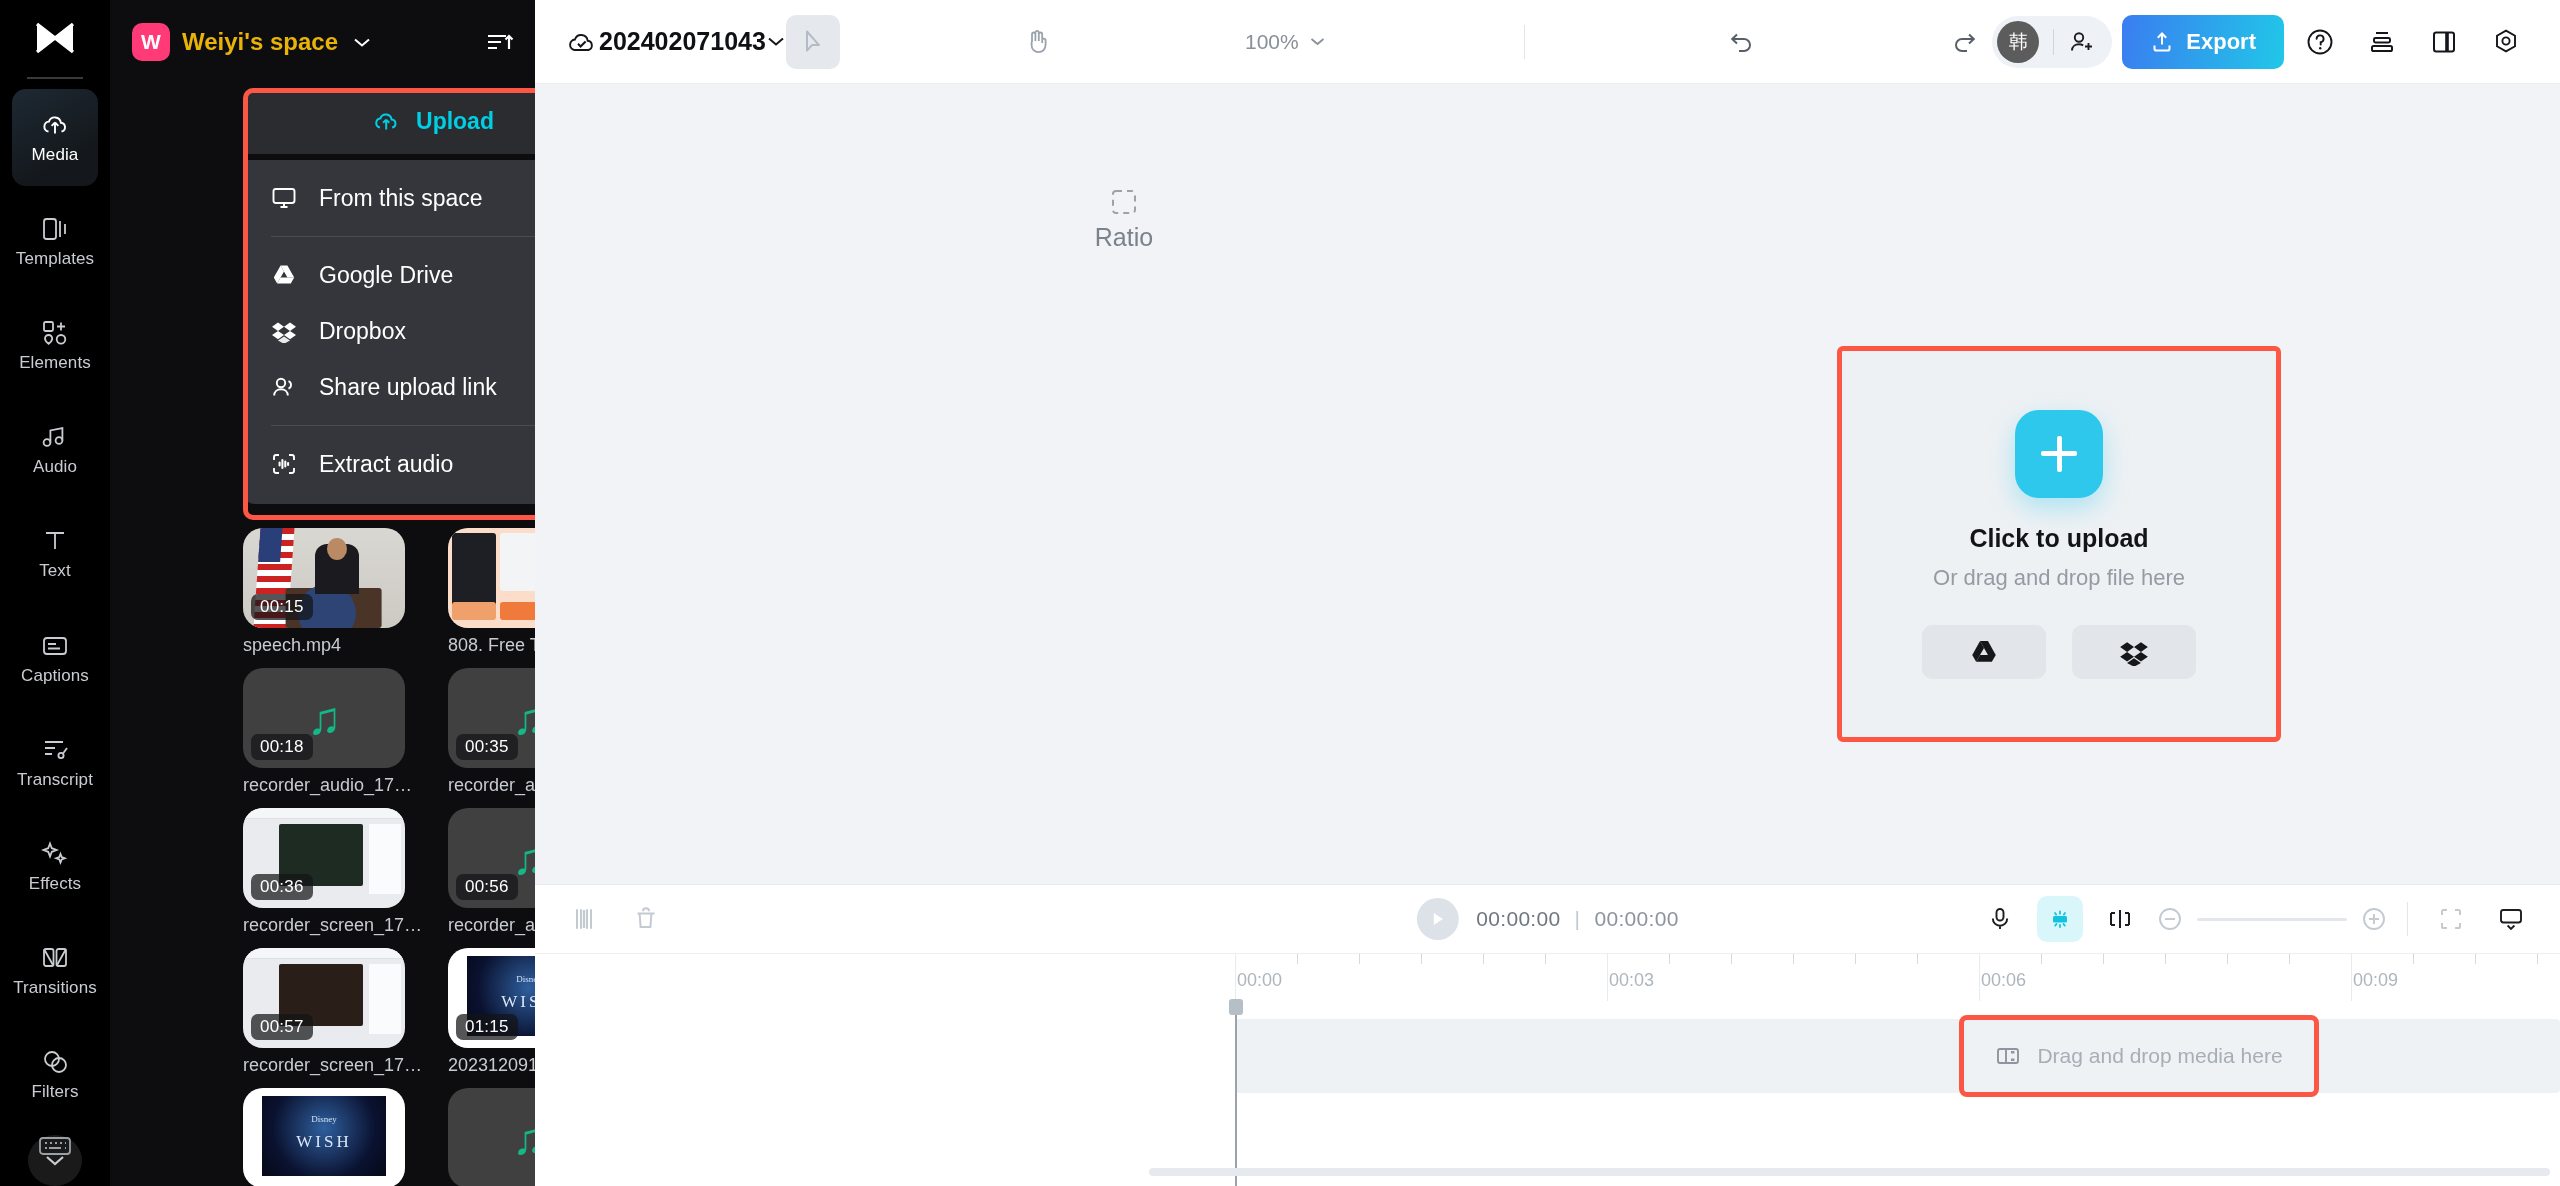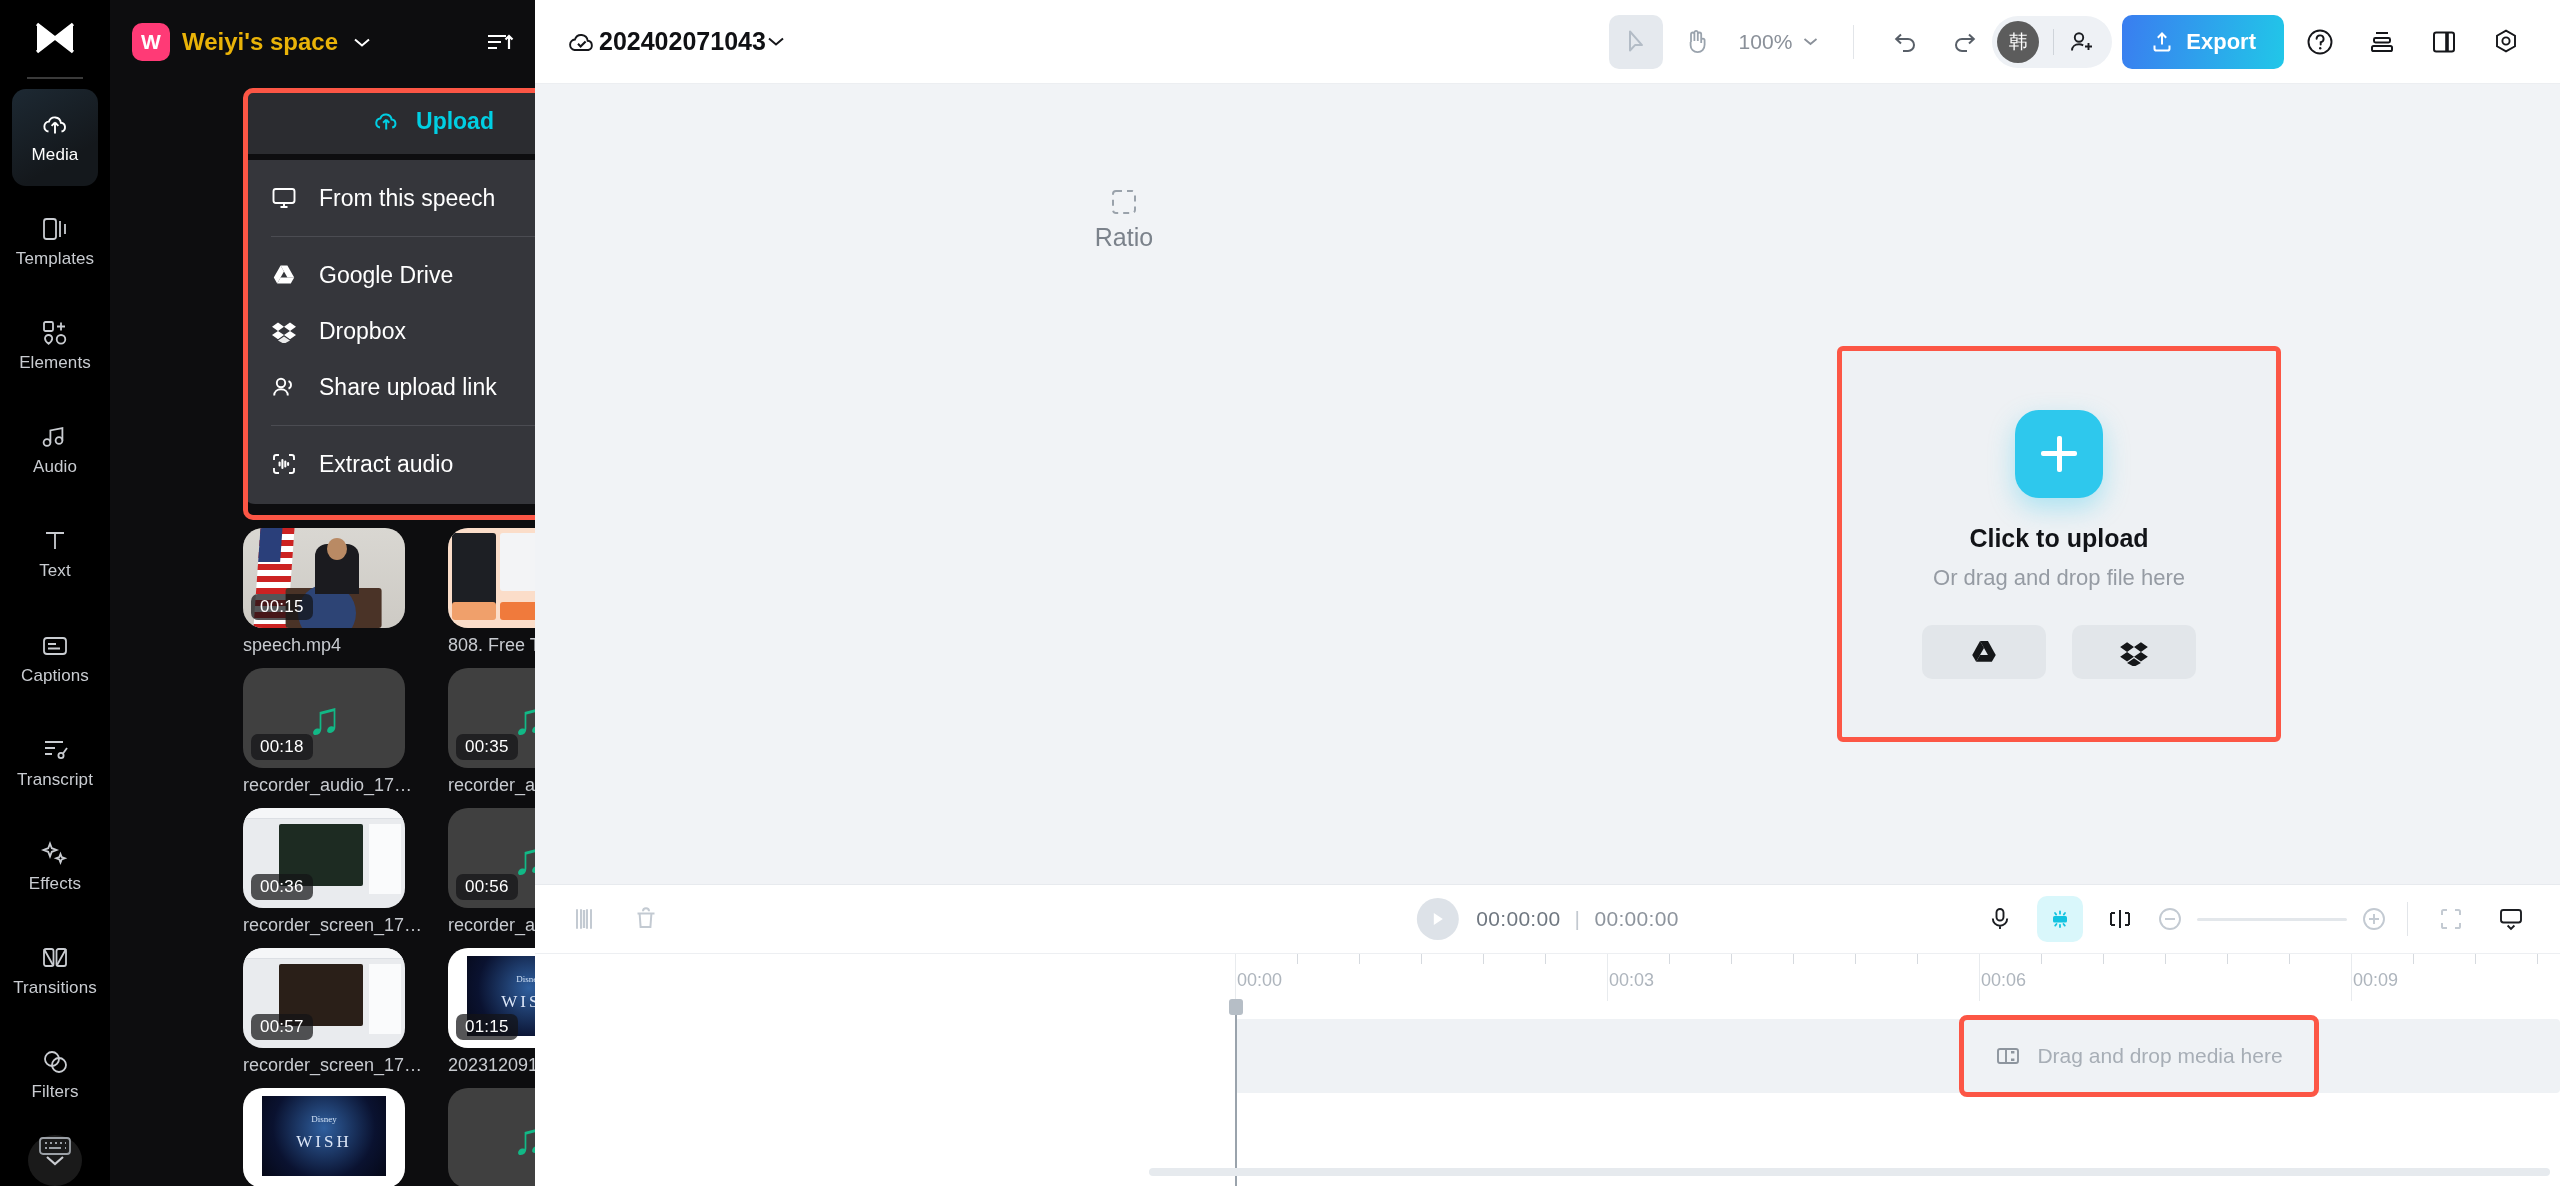--- a/index.html
+++ b/index.html
@@ -131,21 +131,21 @@
   .art.wish .dtxt { position:absolute;left:0;right:0;top:26%;text-align:center;color:#cfe0f5;font-size:9px;font-family:"Liberation Serif",serif;}
 
   
   .main { flex: 1; display: flex; flex-direction: column; background:#f1f3f6; min-width:0;}
   .topbar {
     height: 84px; background: #ffffff; display:flex; align-items:center;
     padding: 0 28px 0 30px; gap: 0; border-bottom: 1px solid #eceef1;
   }
   .proj { display:flex; align-items:center; }
   .proj .pname { font-size: 25px; font-weight: bold; color:#101114; }
-  .topbar-center { flex:1; display:flex; align-items:center; justify-content:flex-end; gap: 6px;}
+  .topbar-center { flex:1; display:flex; align-items:center; justify-content:space-between; gap: 6px;}
   .tool-btn { width:54px;height:54px;border-radius:10px;display:flex;align-items:center;justify-content:center;cursor:pointer;}
   .tool-btn.sel { background:#e5e9ee; }
   .zoomsel { display:flex;align-items:center;gap:10px;font-size:21px;color:#8a9099;margin:0 10px;cursor:pointer;}
   .vdiv { width:1px;height:34px;background:#e2e5e9;margin:0 18px;}
   .topbar-right { display:flex; align-items:center; gap: 10px;}
   .avatar-group {
     display:flex;align-items:center;gap:6px;background:#eef1f5;border-radius:40px;padding:5px 16px 5px 5px;
   }
   .avatar { width:42px;height:42px;border-radius:50%;background:#5c5c5c;color:#fff;display:flex;align-items:center;justify-content:center;font-size:19px;}
   .avdiv{width:1px;height:26px;background:#cfd4da;margin:0 8px;}
@@ -380,21 +380,21 @@
       </div>
 
       <div class="upload-menu">
         <div class="um-item">
           <span>
             <svg width="26" height="24" viewBox="0 0 26 24" fill="none" stroke="#fff" stroke-width="1.9">
               <rect x="2.5" y="3" width="21" height="14" rx="2.4"></rect>
                 <path d="M9.5 21h7M13 17v4"></path>
             </svg>
           </span>
-          <span class="lbl">From this speech</span>
+          <span class="lbl">From this space</span>
         </div>
 
         <div class="um-div"></div>
 
         <div class="um-item">
           <span>
             <svg width="26" height="24" viewBox="0 0 26 24">
               <path d="M9.6 2.5h6.8l6.8 12h-6.8z" fill="#fff"></path>
               <path d="M9.6 2.5L2.8 14.5l3.4 6 6.8-12z" fill="#fff"></path>
               <path d="M6.2 20.5h13.6l3.4-6H9.6z" fill="#fff"></path>

